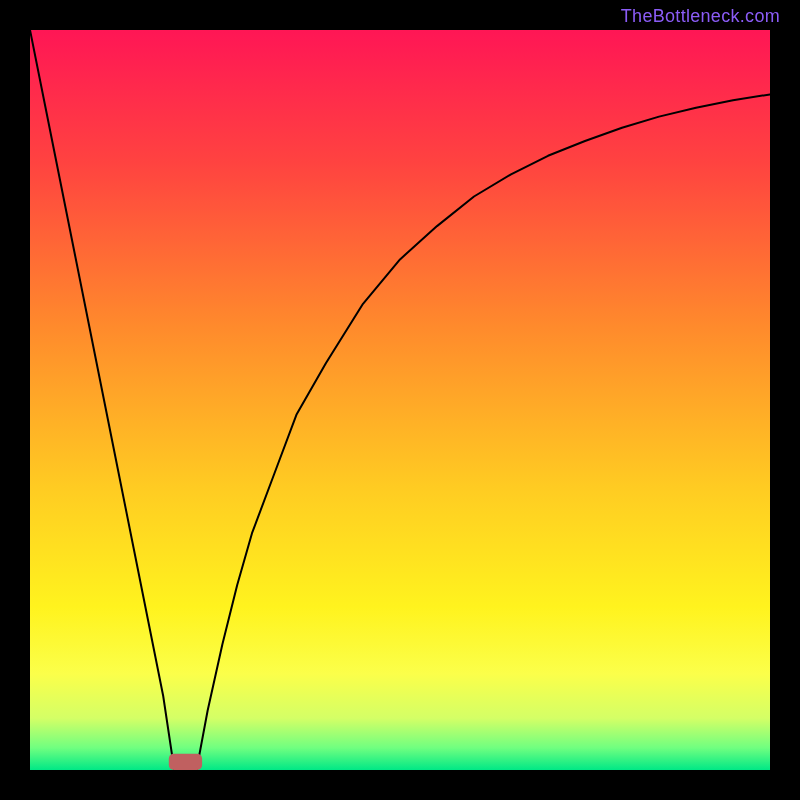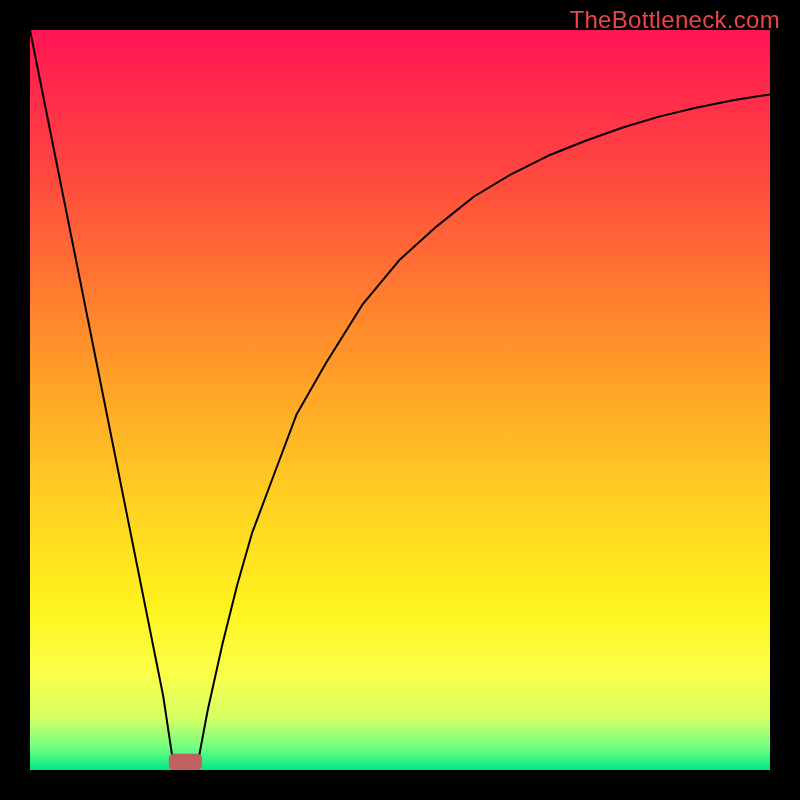--- a/index.html
+++ b/index.html
@@ -14,22 +14,22 @@
   .frame {
     position: relative;
     width: 800px;
     height: 800px;
     background: #000;
   }
   .watermark {
     position: absolute;
     top: 6px;
     right: 20px;
-    color: #ef4444;
-    font-size: 24px;
+    color: #8b5cf6;
+    font-size: 18px;
     font-weight: 400;
     letter-spacing: 0.3px;
     z-index: 5;
   }
   .plot-area {
     position: absolute;
     left: 30px;
     top: 30px;
     width: 740px;
     height: 740px;

